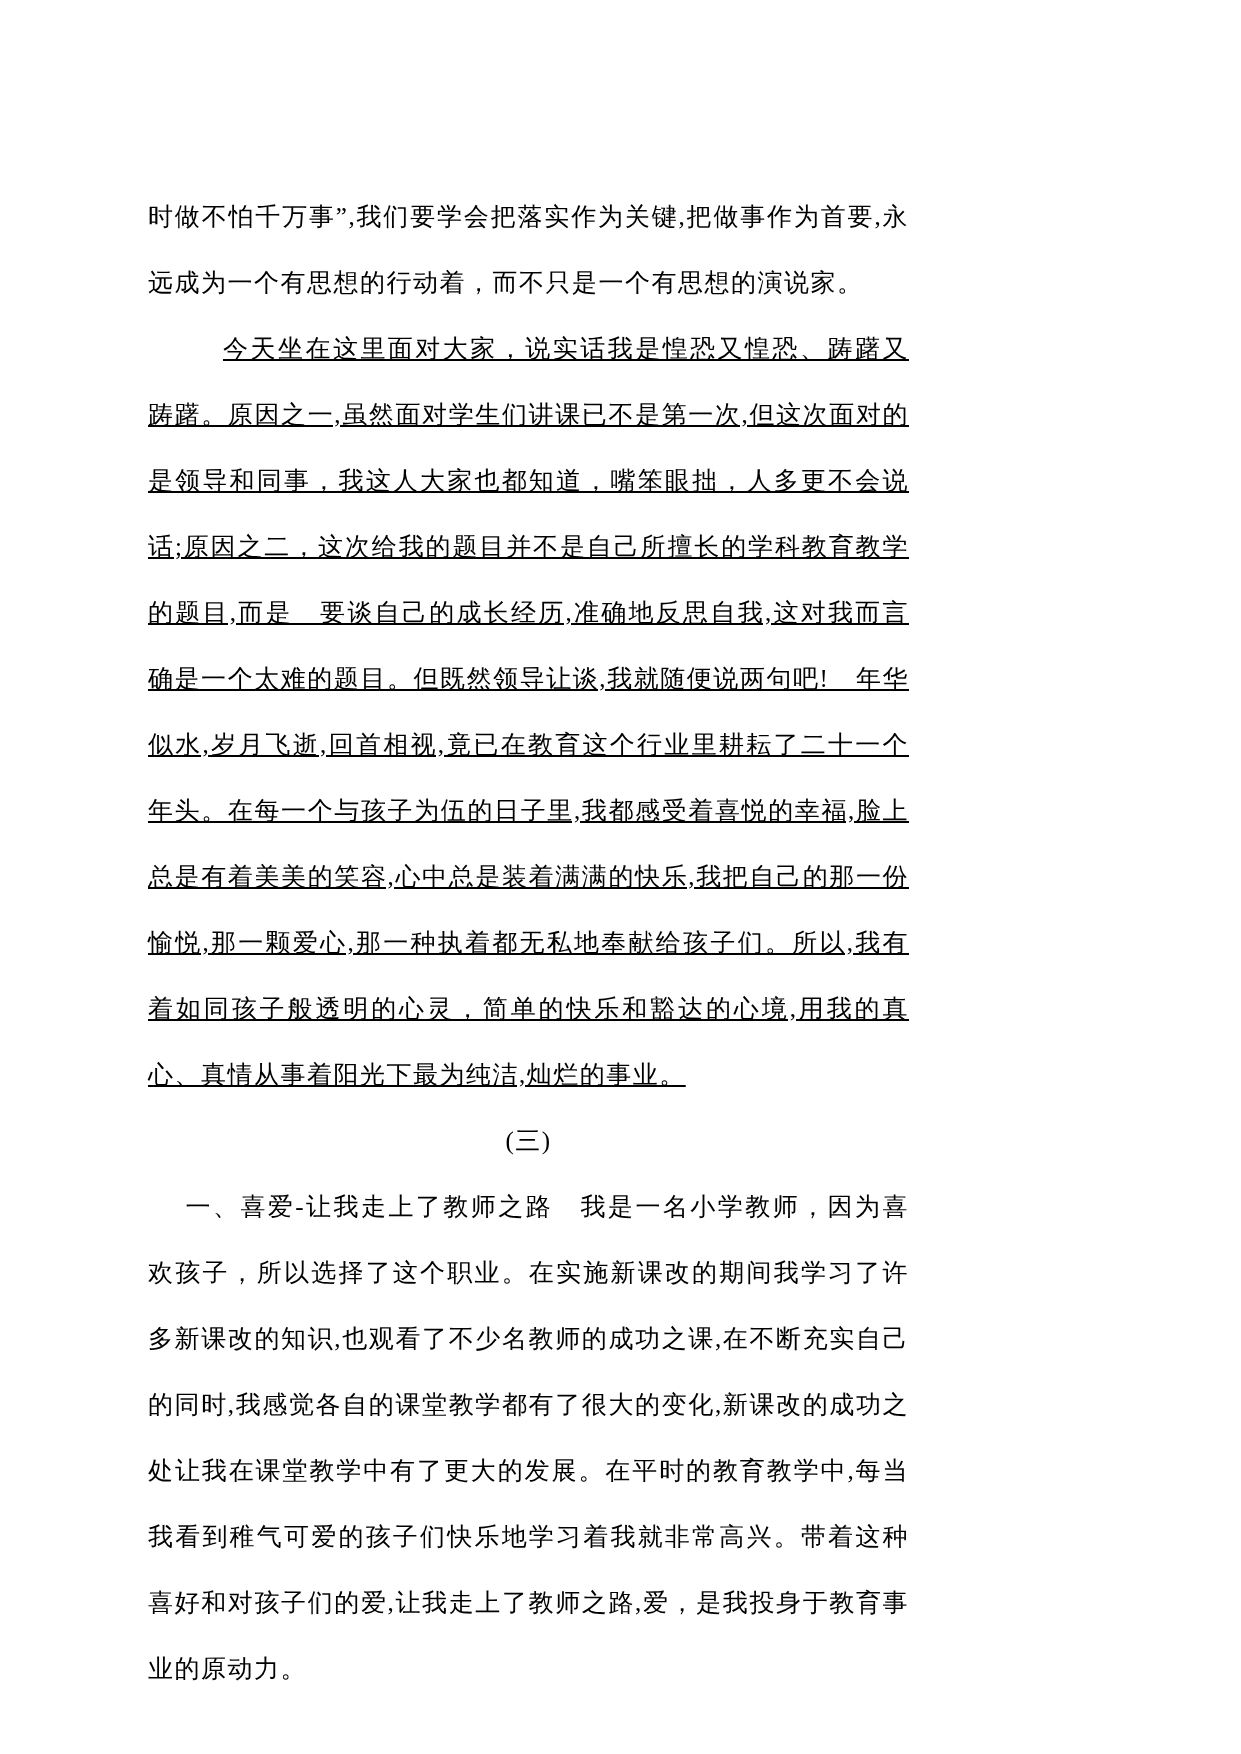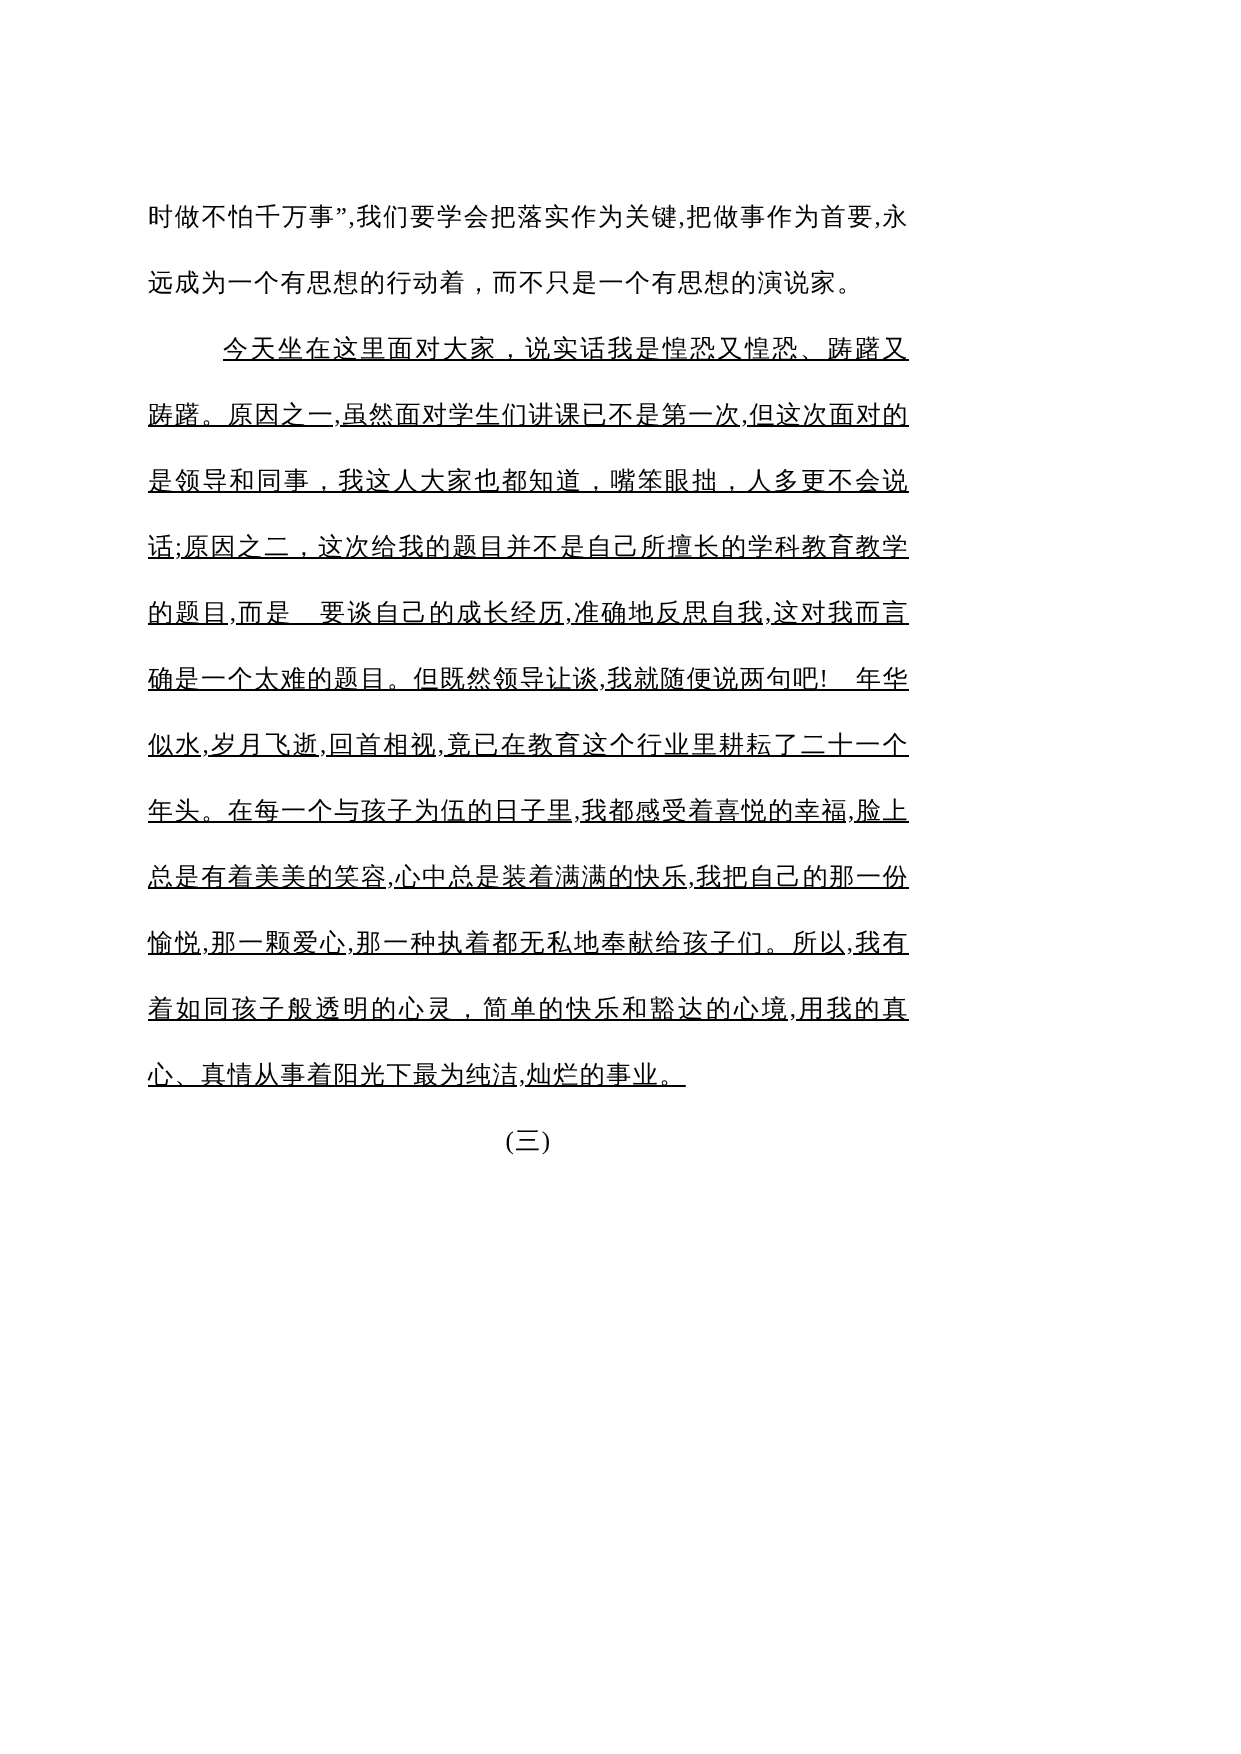--- a/index.html
+++ b/index.html
@@ -34,13 +34,14 @@
     text-indent: 0;
   }
 </style>
 </head>
 <body>
 
 <div class="page">
   <p class="doc-text">时做不怕千万事”,我们要学会把落实作为关键,把做事作为首要,永远成为一个有思想的行动着，而不只是一个有思想的演说家。</p>
   <p class="doc-text indent-large">今天坐在这里面对大家，说实话我是惶恐又惶恐、踌躇又踌躇。原因之一,虽然面对学生们讲课已不是第一次,但这次面对的是领导和同事，我这人大家也都知道，嘴笨眼拙，人多更不会说话;原因之二，这次给我的题目并不是自己所擅长的学科教育教学的题目,而是　要谈自己的成长经历,准确地反思自我,这对我而言确是一个太难的题目。但既然领导让谈,我就随便说两句吧!　年华似水,岁月飞逝,回首相视,竟已在教育这个行业里耕耘了二十一个年头。在每一个与孩子为伍的日子里,我都感受着喜悦的幸福,脸上总是有着美美的笑容,心中总是装着满满的快乐,我把自己的那一份愉悦,那一颗爱心,那一种执着都无私地奉献给孩子们。所以,我有着如同孩子般透明的心灵，简单的快乐和豁达的心境,用我的真心、真情从事着阳光下最为纯洁,灿烂的事业。</p>
   <p class="doc-text section-heading">(三)</p>
+  <p class="doc-text indent-small">一、喜爱-让我走上了教师之路　我是一名小学教师，因为喜欢孩子，所以选择了这个职业。在实施新课改的期间我学习了许多新课改的知识,也观看了不少名教师的成功之课,在不断充实自己的同时,我感觉各自的课堂教学都有了很大的变化,新课改的成功之处让我在课堂教学中有了更大的发展。在平时的教育教学中,每当我看到稚气可爱的孩子们快乐地学习着我就非常高兴。带着这种喜好和对孩子们的爱,让我走上了教师之路,爱，是我投身于教育事业的原动力。</p>
 </div>
 
 </body></html>

